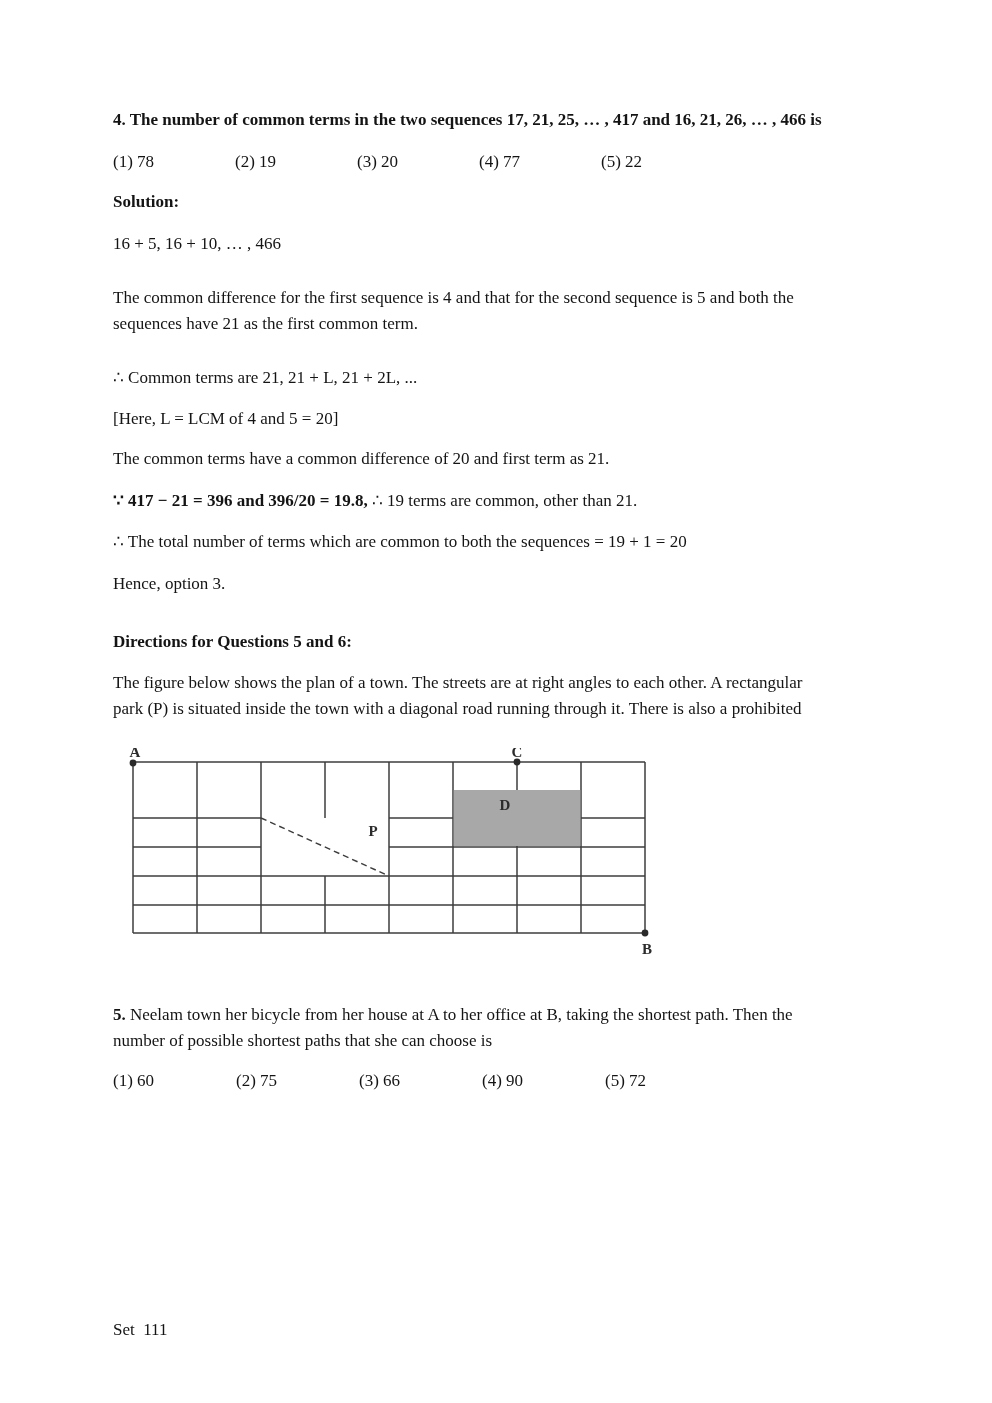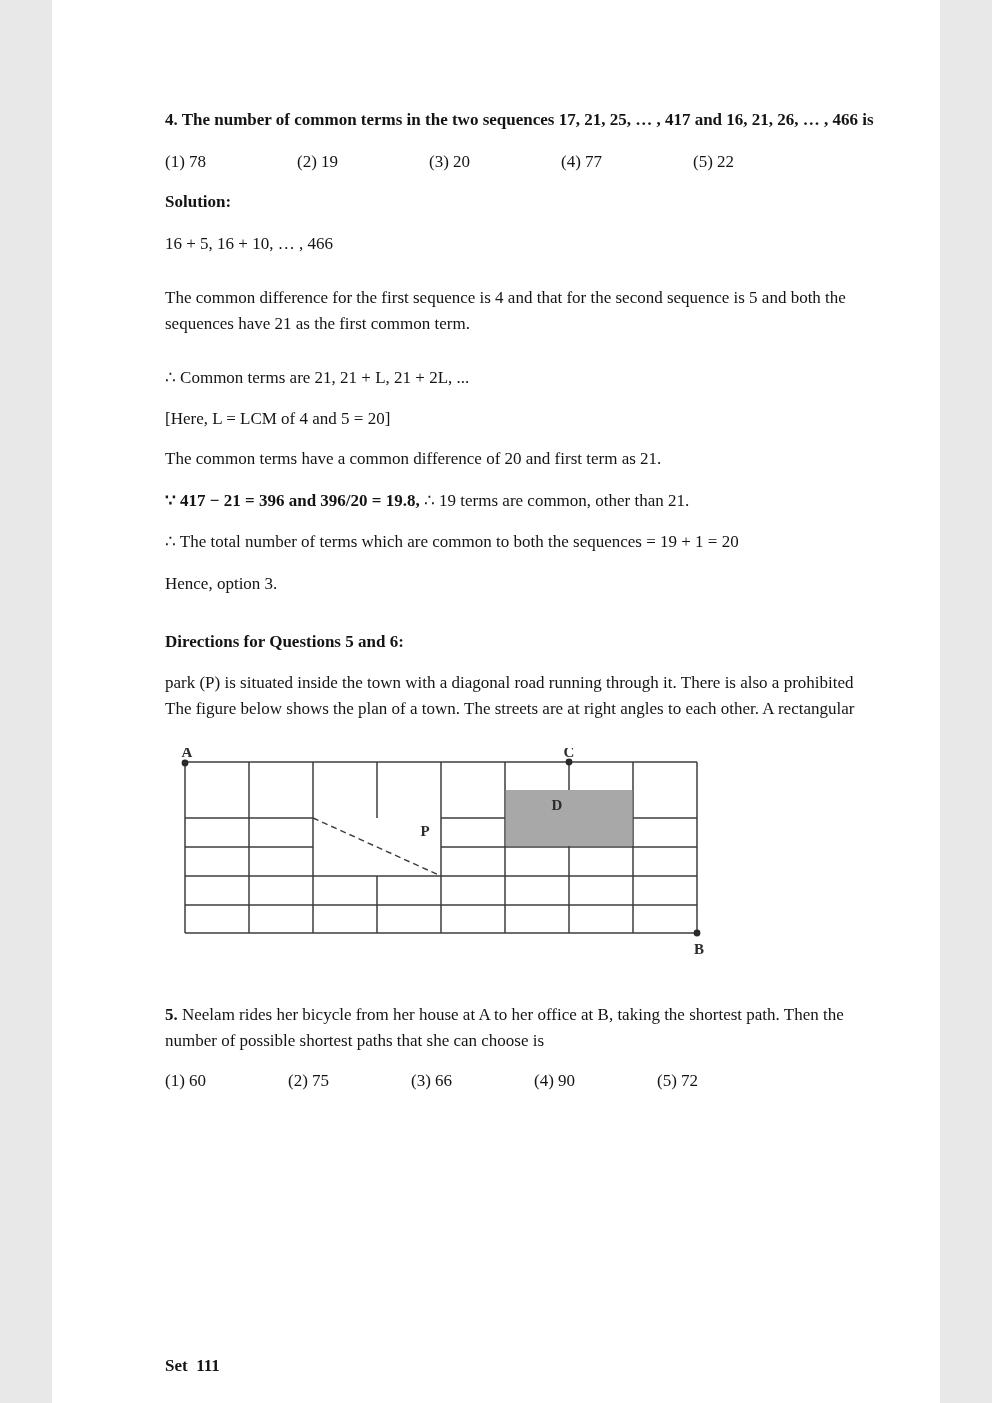--- a/index.html
+++ b/index.html
@@ -1,42 +1,42 @@
 <!DOCTYPE html>
 <html><head>
 <meta charset="utf-8">
 <style>
   html,body{margin:0;padding:0;background:#e8e8e8;}
   .page{
     position:relative;
-    width:888px;height:1403px;
+    width:992px;height:1403px;
     background:#ffffff;
     font-family:"Liberation Serif","DejaVu Serif",serif;
     font-size:17px;line-height:26px;color:#141414;
     overflow:hidden;
     margin:0 auto;
   }
   .content{position:absolute;left:113px;top:107px;width:812px;}
   .block{margin:0;}
   .bold{font-weight:bold;}
   .semi{font-weight:600;}
   .nowrap{white-space:nowrap;}
   .opts{display:flex;}
   .opts span{width:122px;}
   .opts span:last-child{width:auto;}
   .opts.o5 span{width:123px;}
-  .mt16{margin-top:16px;gap:10px;} .mt14{margin-top:14px;} .mt13{margin-top:28px;}
+  .mt16{margin-top:16px;} .mt14{margin-top:14px;} .mt13{margin-top:28px;}
   .mt15{margin-top:15px;} .mt40{margin-top:40px;} .mt56{margin-top:32px;}
   .figure{position:relative;margin:26px 0 0 15px;width:534px;height:214px;}
   .figure svg{display:block;}
   .figure text{
     font-family:"Liberation Serif","DejaVu Serif",serif;
     font-weight:bold;font-size:15px;fill:#2b2b2b;
   }
-  .footer{position:absolute;left:113px;top:1317px;font-weight:bold;white-space:pre;margin-top:36px;}
+  .footer{position:absolute;left:113px;top:1317px;font-weight:normal;white-space:pre;}
 </style>
 </head>
 <body>
 
 <div class="page">
   <div class="content">
 
     <div class="block nowrap semi">
       <span class="bold">4.</span>
       <span>The number of common terms in the two sequences 17, 21, 25, … , 417 and 16, 21, 26, … , 466 is</span>
@@ -72,22 +72,22 @@
       <span>∴ 19 terms are common, other than 21.</span>
     </div>
 
     <div class="block mt15">∴ The total number of terms which are common to both the sequences = 19 + 1 = 20</div>
 
     <div class="block mt16">Hence, option 3.</div>
 
     <div class="block bold mt56">Directions for Questions 5 and 6:</div>
 
     <div class="block mt15">
+      <div>The figure below shows the plan of a town. The streets are at right angles to each other. A rectangular</div>
       <div>park (P) is situated inside the town with a diagonal road running through it. There is also a prohibited</div>
-      <div>The figure below shows the plan of a town. The streets are at right angles to each other. A rectangular</div>
     </div>
 
     <div class="figure">
       <svg width="534" height="214" viewBox="0 0 534 214">
 
         <g stroke-width="1.5" fill="none" stroke="#3d3d3d">
 
           <line x1="5" y1="14" x2="517" y2="14"></line>
           <line x1="5" y1="70" x2="133" y2="70"></line>
           <line x1="261" y1="70" x2="325" y2="70"></line>
@@ -122,21 +122,21 @@
         <text x="389" y="9" text-anchor="middle">C</text>
         <text x="519" y="206" text-anchor="middle">B</text>
         <text x="377" y="62" text-anchor="middle">D</text>
         <text x="245" y="88" text-anchor="middle">P</text>
       </svg>
     </div>
 
     <div class="block mt40">
       <div>
         <span class="bold">5.</span>
-        <span>Neelam rides her bicycle from her house at A to her office at B, taking the shortest path. Then the</span>
+        <span>Neelam town her bicycle from her house at A to her office at B, taking the shortest path. Then the</span>
       </div>
       <div>number of possible shortest paths that she can choose is</div>
     </div>
     <div class="block opts o5 mt14">
       <span>(1) 60</span>
       <span>(2) 75</span>
       <span>(3) 66</span>
       <span>(4) 90</span>
       <span>(5) 72</span>
     </div>

